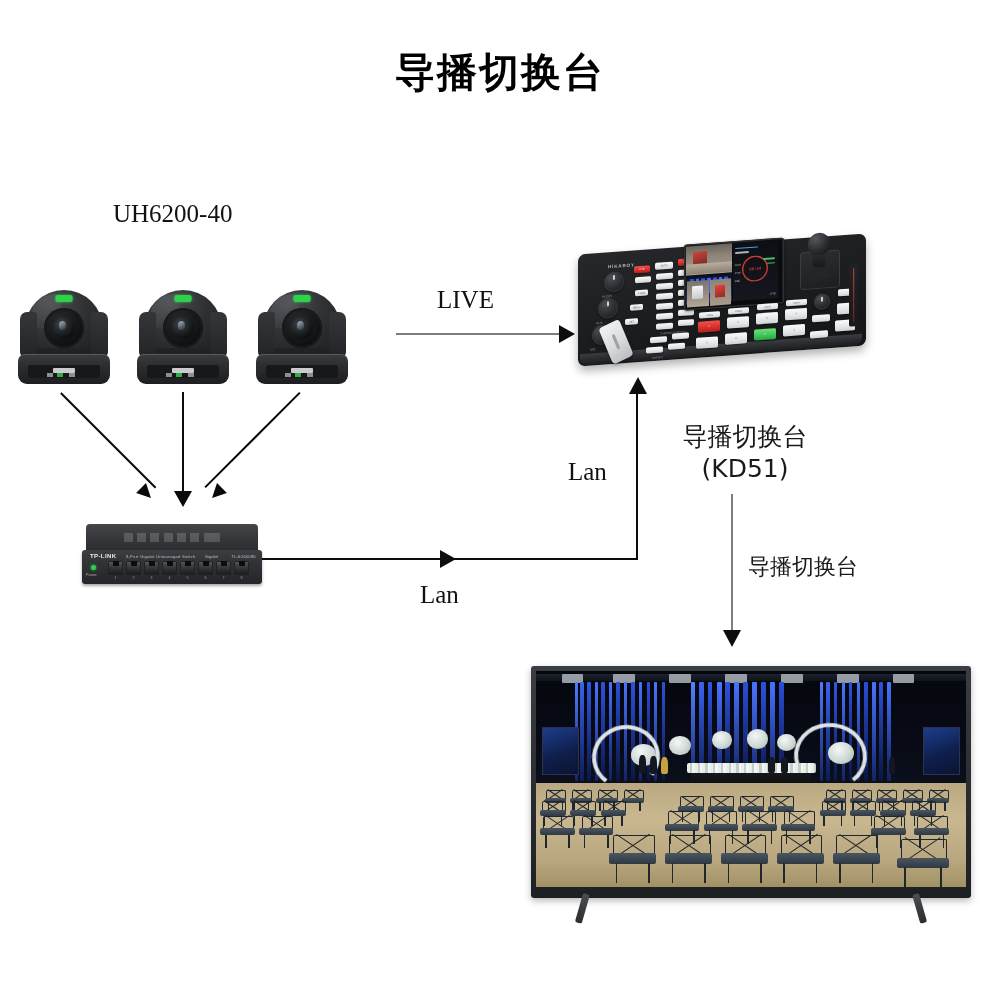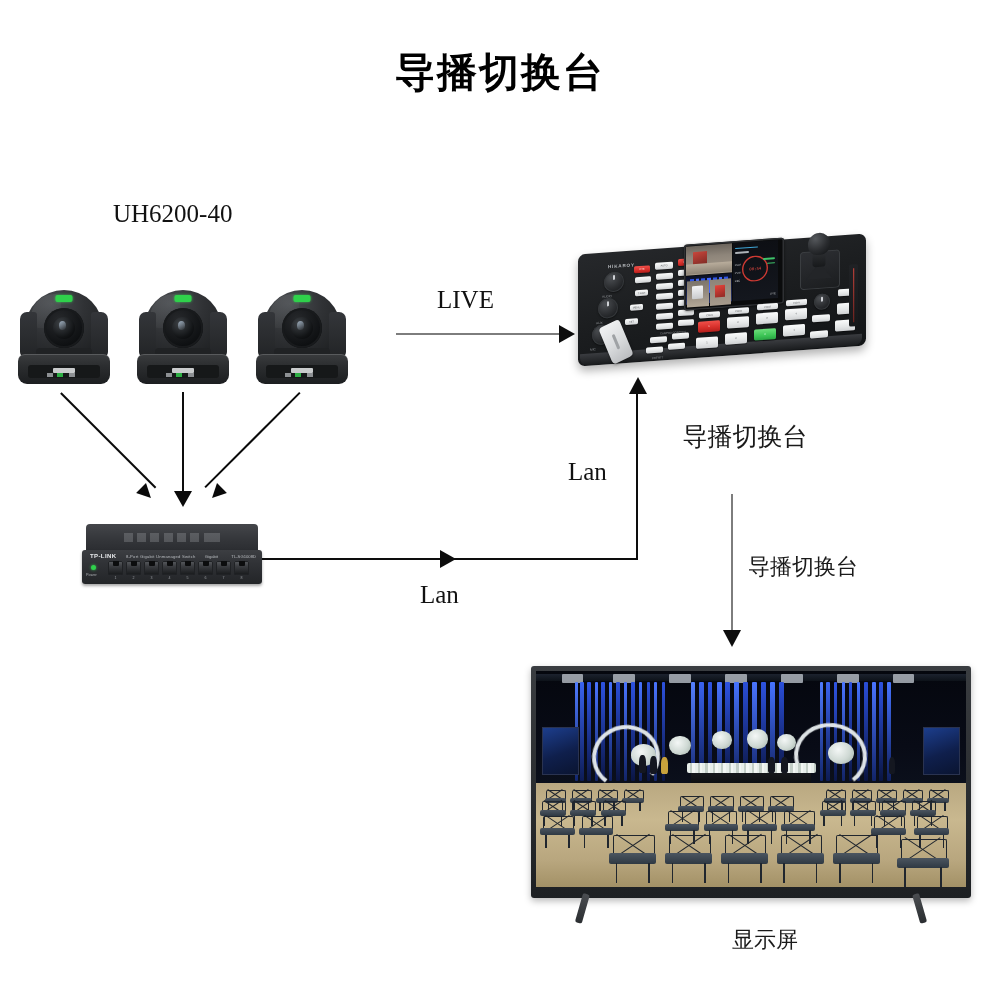--- a/index.html
+++ b/index.html
@@ -685,20 +685,21 @@
       </div>
 
       <div class="sc-fader">
         <div class="sc-fader-line"></div>
       </div>
     </div>
   </div>
 
   <div class="abs label-cjk" id="label-switcher-name">
     <div>导播切换台</div>
+    <div>(KD51)</div>
   </div>
 
   <div class="line-v" style="left:731px; top:494px; height:140px;"></div>
   <div class="arrowhead ah-down" style="left:723px; top:630px; border-top:17px solid #0d0d0d;"></div>
   <div class="abs label-cjk" id="label-video-out">导播切换台</div>
 
   <div class="abs" id="tv-device">
     <div class="tv-frame">
       <div class="tv-screen">
         <div class="sc-bg-dark"></div>
@@ -1053,15 +1054,14 @@
             <div class="seat"></div>
             <div class="leg-l"></div>
             <div class="leg-r"></div>
           </div>
       </div>
     </div>
     <div class="tv-leg-l"></div>
     <div class="tv-leg-r"></div>
   </div>
 
-  <div class="abs label-cjk" id="label-display">显示屏</div>
 
 </div>
 
 </body></html>

